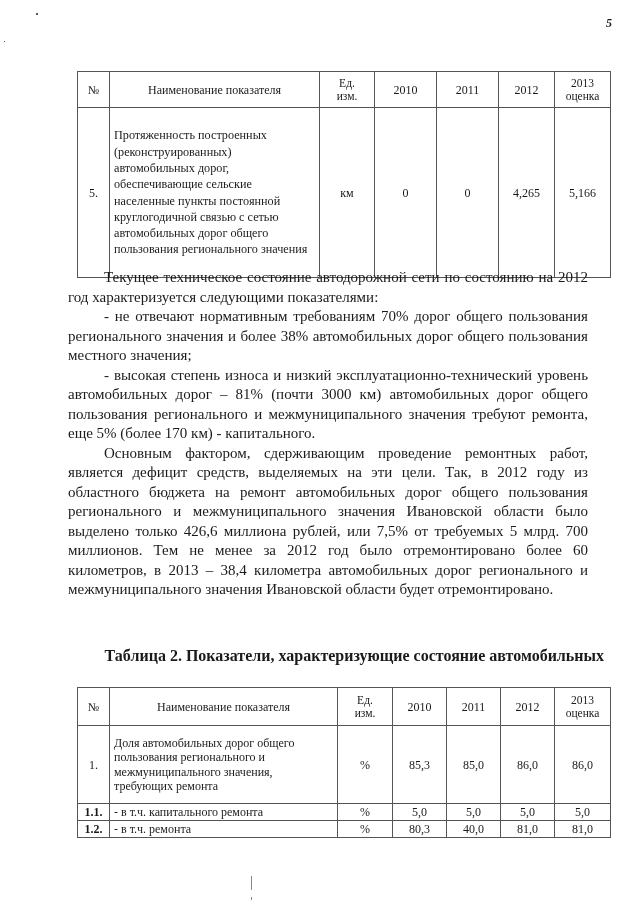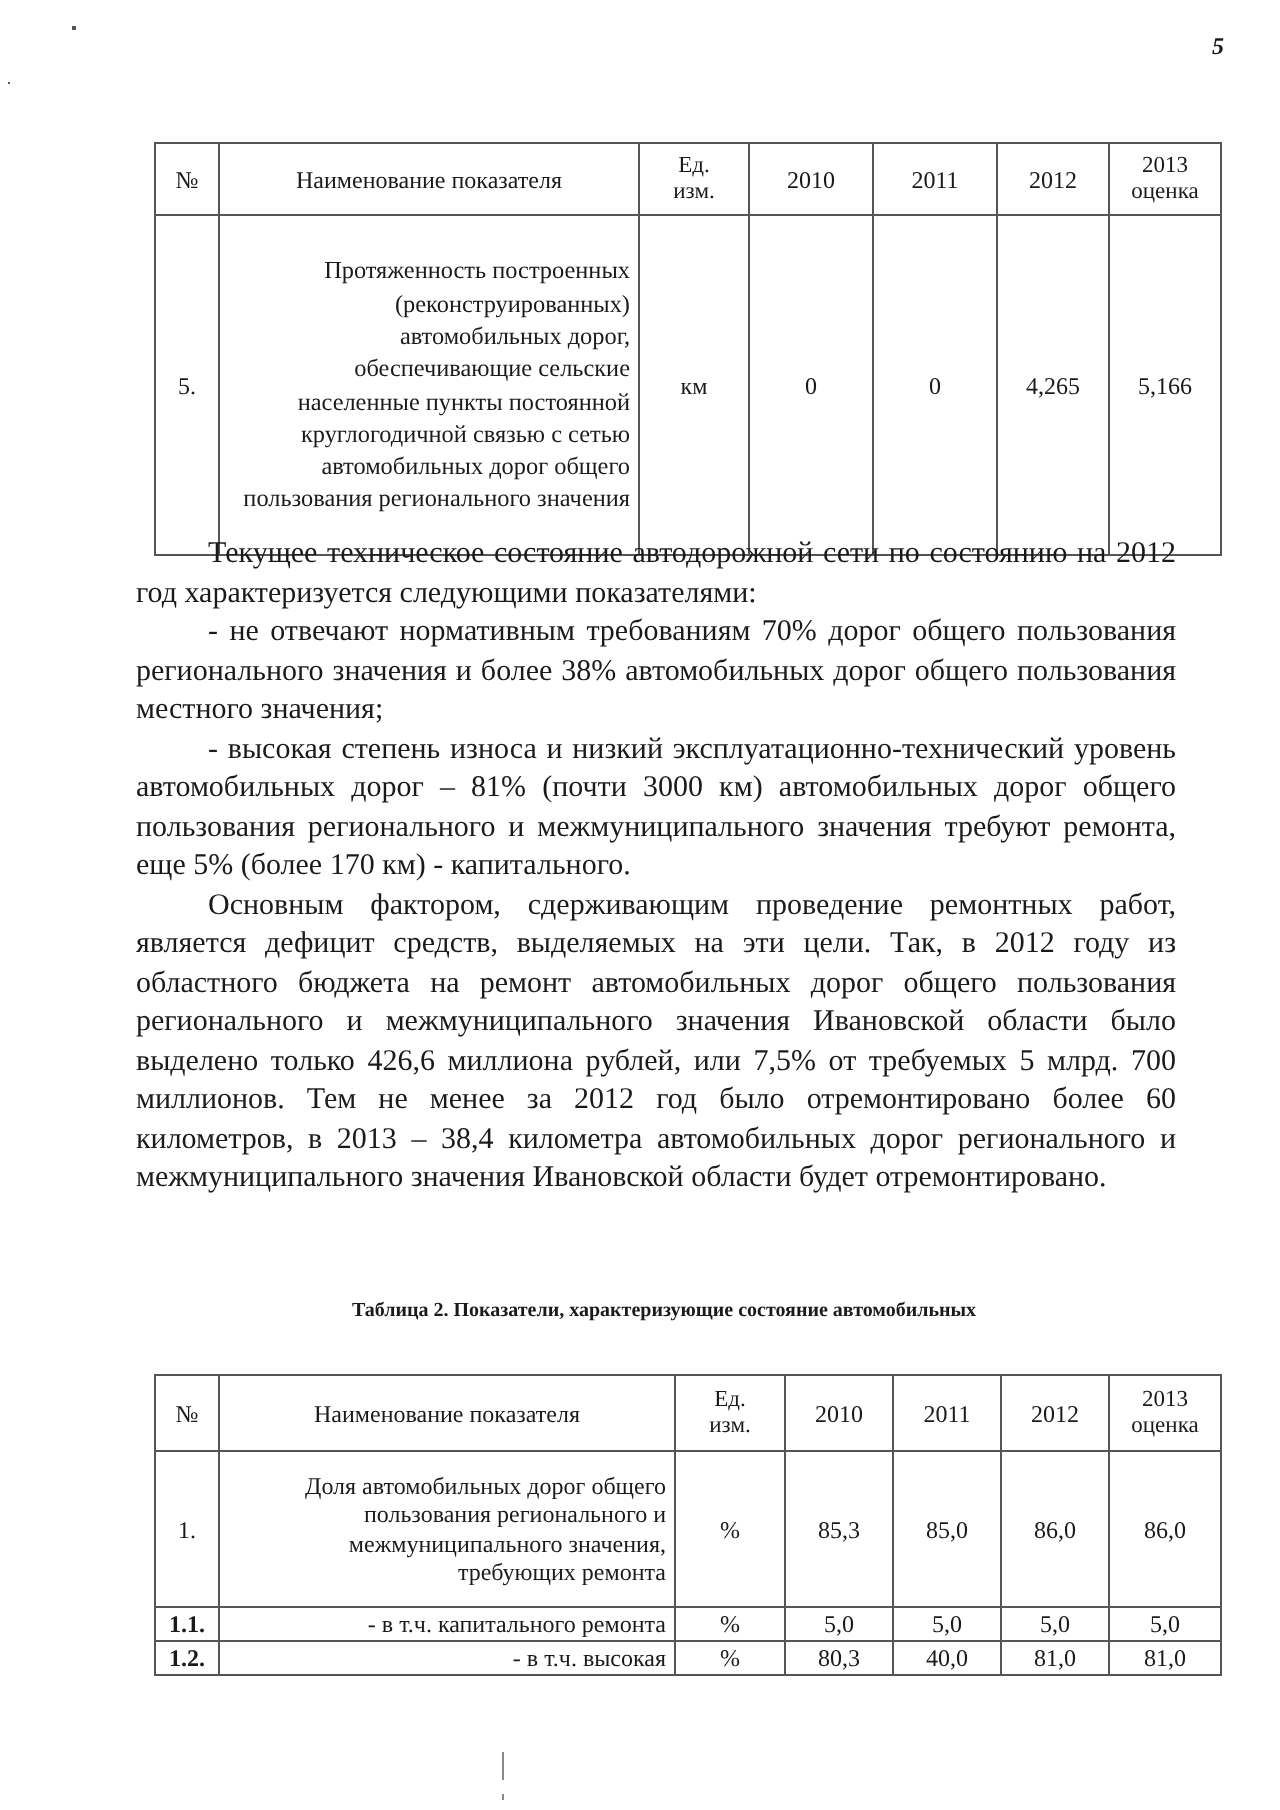--- a/index.html
+++ b/index.html
@@ -2,38 +2,38 @@
 <html><head>
 <meta charset="utf-8">
 <style>
   html, body { margin: 0; padding: 0; background: #ffffff; }
   body { width: 640px; height: 905px; position: relative; overflow: hidden;
     font-family: "Liberation Serif", "DejaVu Serif", serif; color: #1a1a1a; }
   .page-num { position: absolute; left: 606px; top: 16px; font-size: 12px; font-style: italic; font-weight: bold; }
   .speck { position: absolute; width: 2px; height: 2px; background: #555; }
   table { border-collapse: collapse; position: absolute; left: 77px; width: 533px; table-layout: fixed; }
   td, th { border: 1px solid #555; font-weight: normal; font-size: 12px; line-height: 14px; padding: 2px 4px; vertical-align: middle; text-align: center; }
-  .name-cell { text-align: right; }
+  .name-cell { text-align: left; }
   .hdr-cell { font-size: 12px; }
   .hdr-small { font-size: 11.5px; line-height: 13px; }
   #t1 { top: 71px; }
   #t1 thead tr { height: 36px; }
   #t1 tbody tr { height: 170px; }
   #t1 .name-cell { line-height: 16.3px; font-size: 12.2px; }
   #t2 { top: 687px; }
   #t2 thead tr { height: 38px; }
   .r-main { height: 78px; }
   .r-sub { height: 17px; margin-left: 16px; }
   .r-sub td { padding: 0 4px; font-size: 12px; line-height: 14px; }
   #t2 .name-cell { line-height: 14.5px; }
   .bold-num { font-weight: bold; }
   .text-block { position: absolute; left: 68px; width: 520px; font-size: 15px; line-height: 19.5px; }
   .p { margin: 0; text-align: justify; text-align-last: left; }
   .indent { text-indent: 36px; }
-  .caption { position: absolute; left: 72px; width: 520px; top: 646px; text-align: center; font-weight: bold; font-size: 10px; line-height: 19px; }
+  .caption { position: absolute; left: 84px; width: 520px; top: 646px; text-align: right; font-weight: bold; font-size: 16px; line-height: 19px; }
   .cursor-line { position: absolute; left: 251px; top: 876px; width: 1px; height: 14px; background: #888; }
   .cursor-dot { position: absolute; left: 251px; top: 897px; width: 1px; height: 3px; background: #888; }
 </style>
 </head>
 <body>
 
 <div class="page-num">5</div>
 <div class="speck" style="left:36px;top:13px;"></div>
 <div class="speck" style="left:4px;top:41px;width:1px;height:1px;"></div>
 
@@ -117,21 +117,21 @@
       <td class="bold-num">1.1.</td>
       <td class="name-cell">- в т.ч. капитального ремонта</td>
       <td>%</td>
       <td>5,0</td>
       <td>5,0</td>
       <td>5,0</td>
       <td>5,0</td>
     </tr>
     <tr class="r-sub">
       <td class="bold-num">1.2.</td>
-      <td class="name-cell">- в т.ч. высокая</td>
+      <td class="name-cell">- в т.ч. ремонта</td>
       <td>%</td>
       <td>80,3</td>
       <td>40,0</td>
       <td>81,0</td>
       <td>81,0</td>
     </tr>
   </tbody>
 </table>
 
 <div class="cursor-line"></div>

